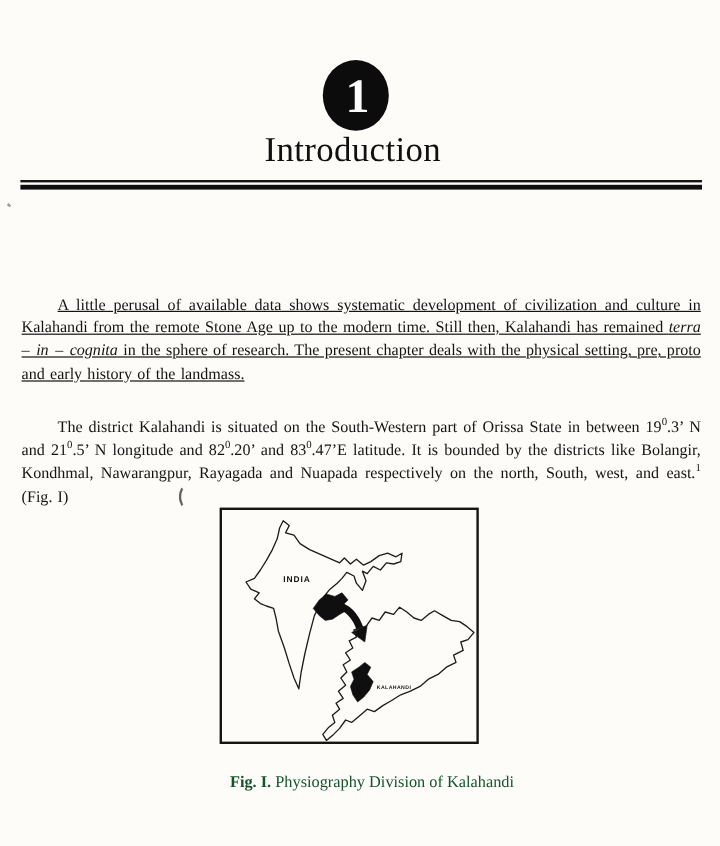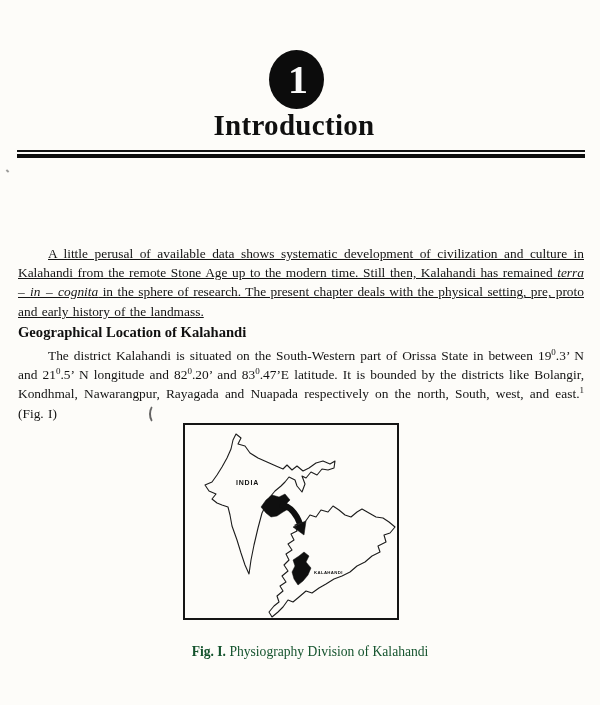--- a/index.html
+++ b/index.html
@@ -13,21 +13,21 @@
     position:absolute; left:269px; top:50px; width:55px; height:59px;
     background:#0c0c0c; border-radius:50%;
     display:flex; align-items:center; justify-content:center;
   }
   .chapter-badge .num {
     color:#fbfbfb; font-size:40px; font-weight:bold; line-height:1;
     font-family:"Liberation Serif", serif; padding-left:3px;
   }
   .chapter-title {
     position:absolute; top:111px; left:0; width:588px; margin:0;
-    text-align:center; font-size:29px; font-weight:bold; color:#101010;
+    text-align:center; font-size:29px; font-weight:normal; color:#101010;
     letter-spacing:0.3px; line-height:1;
   }
   .title-rule { position:absolute; left:17px; top:150px; width:568px; }
   .title-rule .thin  { height:2px; background:#141414; }
   .title-rule .gap   { height:2px; }
   .title-rule .thick { height:4px; background:#0e0e0e; }
 
   .para {
     position:absolute; left:18px; width:566px; margin:0;
     font-size:13.4px; line-height:19.2px; text-align:justify;
@@ -84,21 +84,20 @@
   <div class="title-rule">
     <div class="thin"></div>
     <div class="gap"></div>
     <div class="thick"></div>
   </div>
 
   <div class="artifact-dot"></div>
 
   <p class="para para-1"><span>A little perusal of available data shows systematic development of civilization and culture in Kalahandi from the remote Stone Age up to the modern time. Still then, Kalahandi has remained </span><i>terra – in – cognita</i><span> in the sphere of research. The present chapter deals with the physical setting, pre, proto and early history of the landmass.</span></p>
 
-  <h2 class="section-heading">Geographical Location of Kalahandi</h2>
 
   <p class="para para-2"><span>The district Kalahandi is situated on the South-Western part of Orissa State in between 19</span><sup>0</sup><span>.3’ N and 21</span><sup>0</sup><span>.5’ N longitude and 82</span><sup>0</sup><span>.20’ and 83</span><sup>0</sup><span>.47’E latitude. It is bounded by the districts like Bolangir, Kondhmal, Nawarangpur, Rayagada and Nuapada respectively on the north, South, west, and east.</span><sup>1</sup><span> (Fig. I)</span></p>
 
   <div class="artifact-paren"></div>
 
   <div class="figure-frame">
     <svg viewBox="0 0 212 193" aria-hidden="true">
 
       <path class="map-outline" d="M51,9 L56,13 L53,19 L60,21 L65,28 L73,33 L82,37 L91,41 L98,44 L102,40
            L107,45 L112,41 L118,46 L124,43 L131,38 L138,36 L145,39 L150,36

